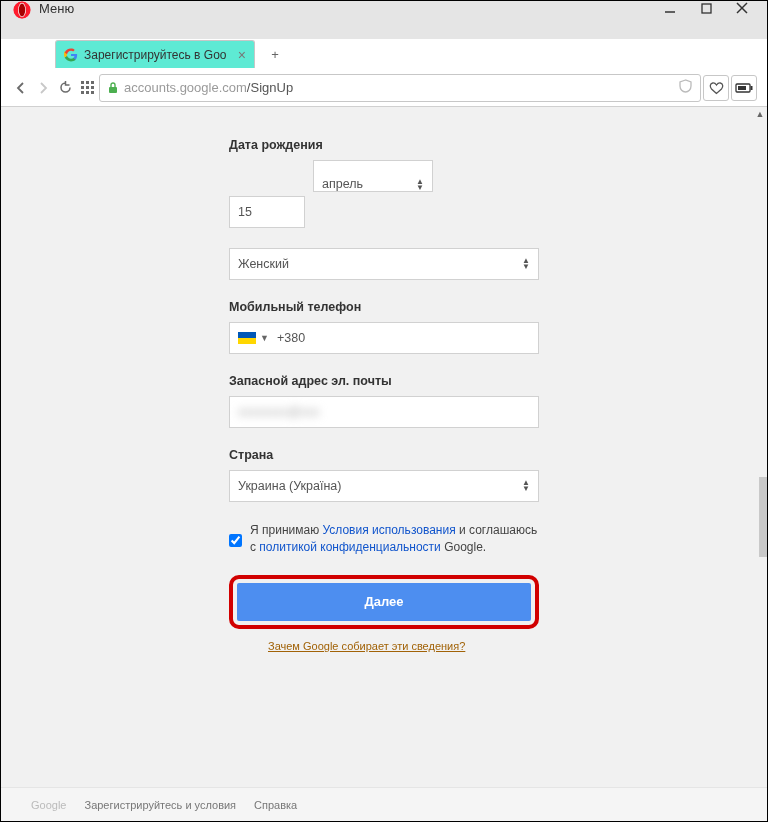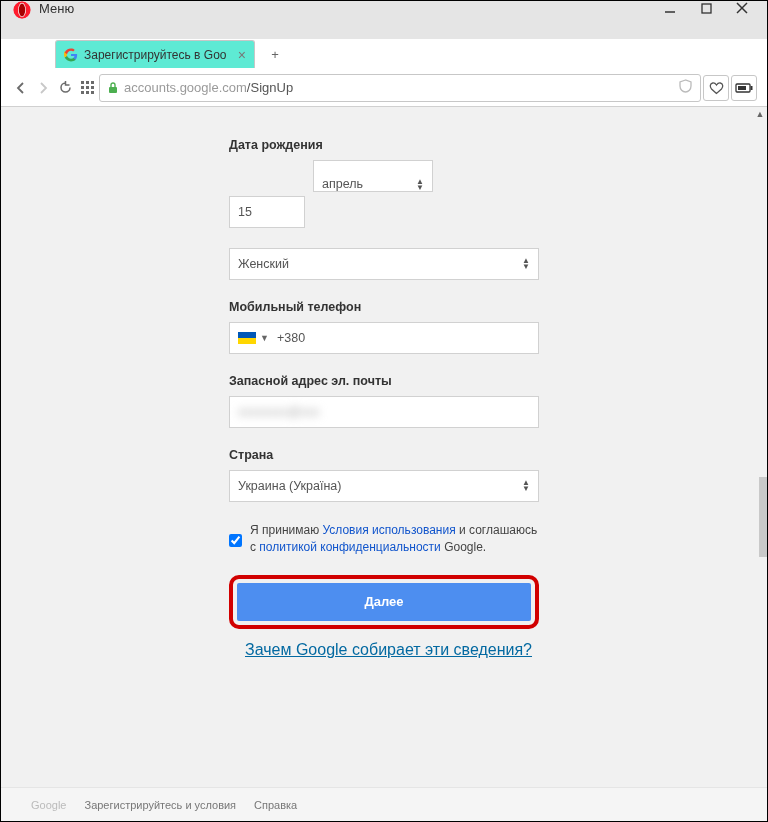--- a/index.html
+++ b/index.html
@@ -188,24 +188,24 @@
   color: #fff;
   font-weight: bold;
   font-size: 13px;
   display:flex; align-items:center; justify-content:center;
   border: none;
   cursor: pointer;
   border-radius: 2px;
 }
 
 .why-link {
-  font-size: 16px;
-  color: #0369a1;
+  font-size: 11px;
+  color: #a16207;
   line-height: 1.4;
-  margin-left: 16px;
+  margin-left: 39px;
   display: block;
 }
 
 
 .scroll-thumb {
   position: absolute;
   right: 0;
   top: 370px;
   width: 8px;
   height: 80px;

